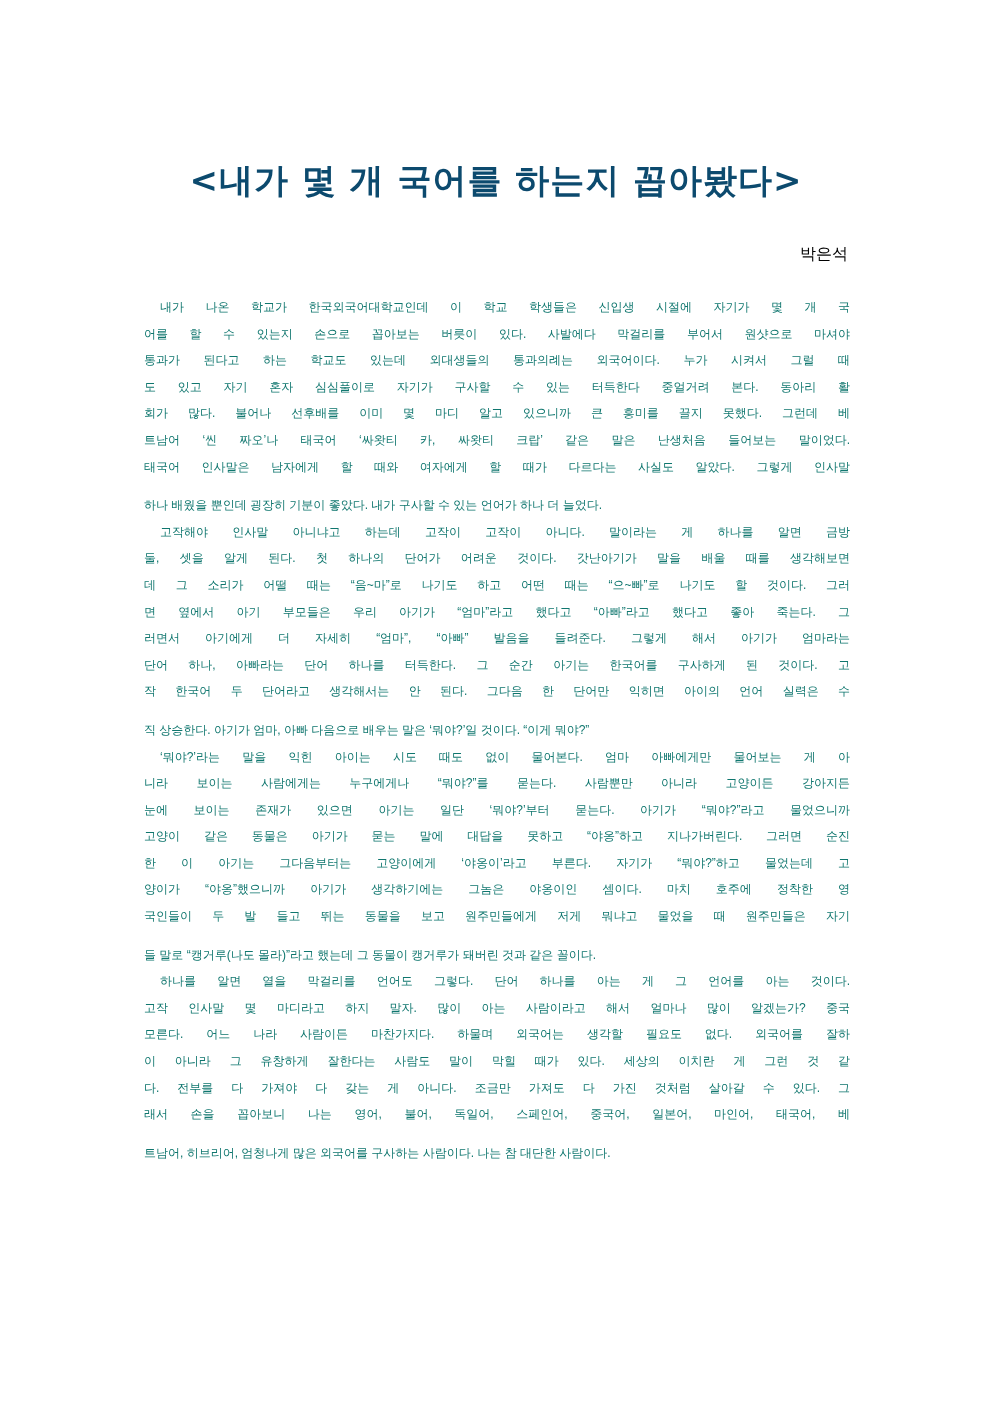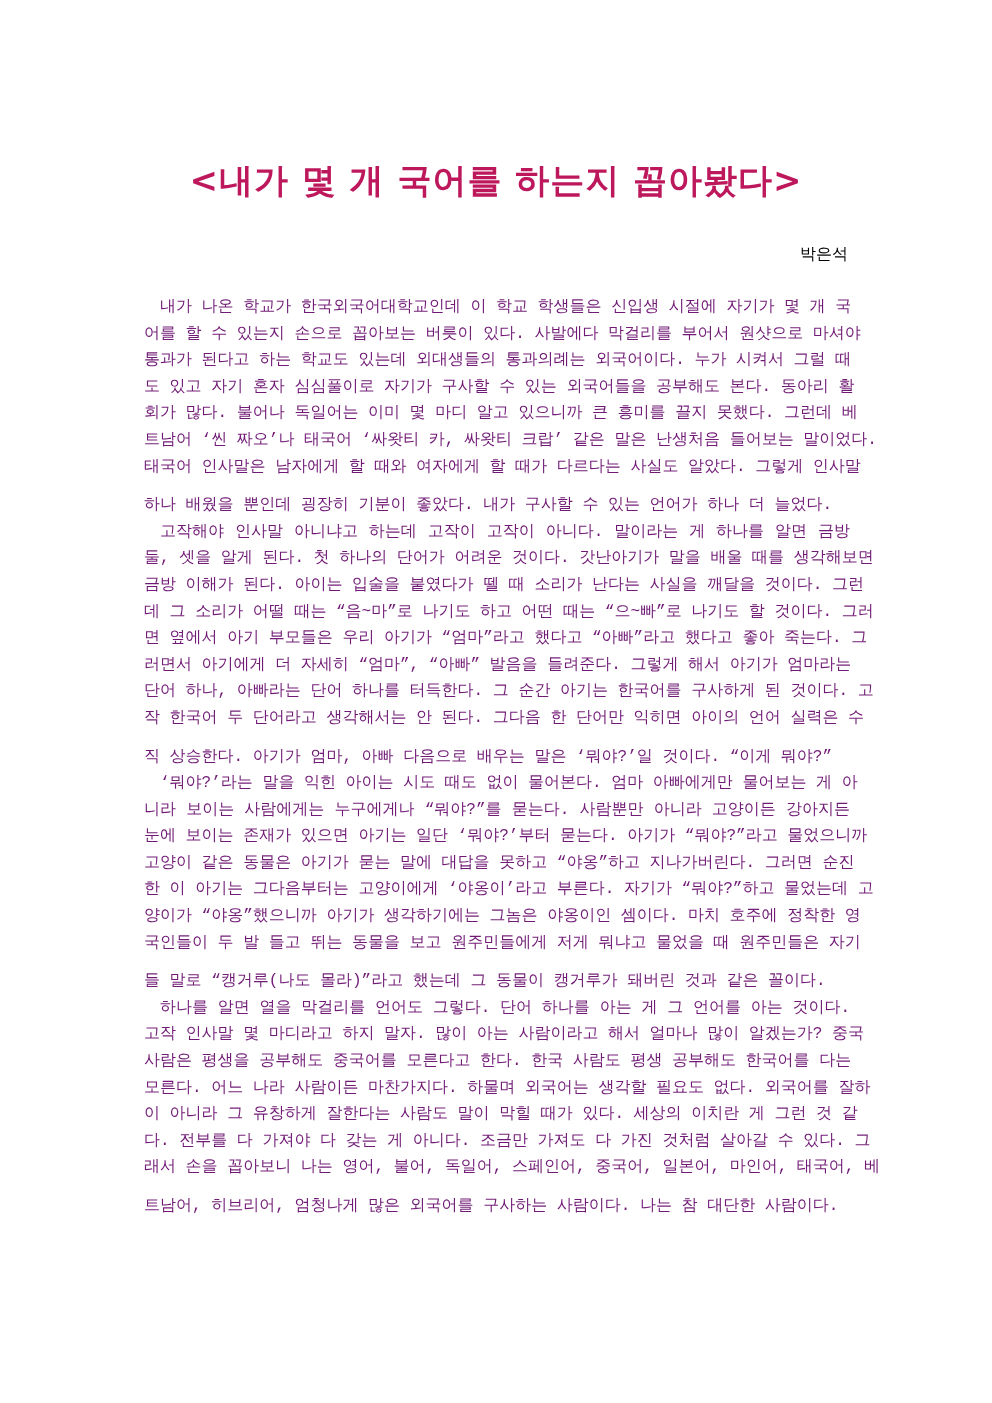--- a/index.html
+++ b/index.html
@@ -1,29 +1,29 @@
 <!DOCTYPE html>
 <html><head>
 <meta charset="utf-8">
 <style>
   html, body { margin: 0; padding: 0; background: #ffffff; }
   body { width: 992px; height: 1403px; position: relative; overflow: hidden; }
   .page { position: absolute; left: 0; top: 0; width: 992px; height: 1403px; background: #ffffff; }
   .title {
     position: absolute; left: 0; top: 158px; width: 992px; text-align: center;
     font-family: "DejaVu Sans", sans-serif; font-weight: bold; font-size: 34px;
-    color: #be185d; letter-spacing: 1px; line-height: 44px; margin: 0;
+    color: #0c4a6e; letter-spacing: 1px; line-height: 44px; margin: 0;
   }
   .author {
     position: absolute; right: 144px; top: 244px;
     font-family: "DejaVu Sans", sans-serif; font-size: 16px; color: #000; line-height: 20px;
   }
   .body {
     position: absolute; left: 144px; top: 294px; width: 706px;
-    font-family: Liberation Mono, monospace; font-size: 16px; color: #701a75;
+    font-family: Liberation Sans, sans-serif; font-size: 12px; color: #0f766e;
   }
   .line {
     height: 26.6px; line-height: 26.6px; white-space: nowrap;
     text-align: justify; text-align-last: justify; overflow: visible;
   }
   .line.last { text-align-last: left; margin-top: 12px; }
   .line.indent { padding-left: 16px; }
 </style>
 </head>
 <body>
@@ -31,31 +31,30 @@
 <div class="page">
   <h1 class="title">&lt;내가 몇 개 국어를 하는지 꼽아봤다&gt;</h1>
   <div class="author">박은석</div>
 
   <div class="body">
 
     <div>
       <div class="line indent">내가 나온 학교가 한국외국어대학교인데 이 학교 학생들은 신입생 시절에 자기가 몇 개 국</div>
       <div class="line">어를 할 수 있는지 손으로 꼽아보는 버릇이 있다. 사발에다 막걸리를 부어서 원샷으로 마셔야</div>
       <div class="line">통과가 된다고 하는 학교도 있는데 외대생들의 통과의례는 외국어이다. 누가 시켜서 그럴 때</div>
-      <div class="line">도 있고 자기 혼자 심심풀이로 자기가 구사할 수 있는 외국어들을 공부해도 본다. 동아리 활</div>
-      <div class="line">회가 많다. 불어나 독일어는  이미 몇 마디 알고 있으니까 큰 흥미를 끌지 못했다. 그런데 베</div>
+      <div class="line">도 있고 자기 혼자 심심풀이로 자기가 구사할 수 있는 터득한다 중얼거려 본다. 동아리 활</div>
+      <div class="line">회가 많다. 불어나 선후배를  이미 몇 마디 알고 있으니까 큰 흥미를 끌지 못했다. 그런데 베</div>
       <div class="line">트남어 ‘씬 짜오’나 태국어 ‘싸왓티 카, 싸왓티 크랍’ 같은 말은 난생처음 들어보는 말이었다.</div>
       <div class="line">태국어 인사말은 남자에게 할 때와 여자에게 할 때가 다르다는 사실도 알았다. 그렇게 인사말</div>
       <div class="line last">하나 배웠을 뿐인데 굉장히 기분이 좋았다. 내가 구사할 수 있는 언어가 하나 더 늘었다.</div>
     </div>
 
     <div>
       <div class="line indent">고작해야 인사말 아니냐고 하는데 고작이 고작이 아니다. 말이라는 게 하나를 알면 금방</div>
       <div class="line">둘, 셋을 알게 된다. 첫 하나의 단어가 어려운 것이다. 갓난아기가 말을 배울 때를 생각해보면</div>
-      <div class="line">금방 이해가 된다. 아이는 입술을 붙였다가 뗄 때 소리가 난다는 사실을 깨달을 것이다. 그런</div>
       <div class="line">데 그 소리가 어떨 때는 “음~마”로 나기도 하고 어떤 때는 “으~빠”로 나기도 할 것이다. 그러</div>
       <div class="line">면 옆에서 아기 부모들은 우리 아기가 “엄마”라고 했다고 “아빠”라고 했다고 좋아 죽는다. 그</div>
       <div class="line">러면서 아기에게 더 자세히 “엄마”, “아빠” 발음을 들려준다. 그렇게 해서 아기가 엄마라는</div>
       <div class="line">단어 하나, 아빠라는 단어 하나를 터득한다. 그 순간 아기는 한국어를 구사하게 된 것이다. 고</div>
       <div class="line">작 한국어 두 단어라고 생각해서는 안 된다. 그다음 한 단어만 익히면 아이의 언어 실력은 수</div>
       <div class="line last">직 상승한다. 아기가 엄마, 아빠 다음으로 배우는 말은 ‘뭐야?’일 것이다. “이게 뭐야?”</div>
     </div>
 
     <div>
       <div class="line indent">‘뭐야?’라는 말을 익힌 아이는 시도 때도 없이 물어본다. 엄마 아빠에게만 물어보는 게 아</div>
@@ -64,21 +63,20 @@
       <div class="line">고양이 같은 동물은 아기가 묻는 말에 대답을 못하고 “야옹”하고 지나가버린다. 그러면 순진</div>
       <div class="line">한 이 아기는 그다음부터는 고양이에게 ‘야옹이’라고 부른다. 자기가 “뭐야?”하고 물었는데 고</div>
       <div class="line">양이가 “야옹”했으니까 아기가 생각하기에는 그놈은 야옹이인 셈이다. 마치 호주에 정착한 영</div>
       <div class="line">국인들이 두 발 들고 뛰는 동물을 보고 원주민들에게 저게 뭐냐고 물었을 때 원주민들은 자기</div>
       <div class="line last">들 말로 “캥거루(나도 몰라)”라고 했는데 그 동물이 캥거루가 돼버린 것과 같은 꼴이다.</div>
     </div>
 
     <div>
       <div class="line indent">하나를 알면 열을 막걸리를 언어도 그렇다. 단어 하나를 아는 게 그 언어를 아는 것이다.</div>
       <div class="line">고작 인사말 몇 마디라고 하지 말자. 많이 아는 사람이라고 해서 얼마나 많이 알겠는가? 중국</div>
-      <div class="line">사람은 평생을 공부해도 중국어를 모른다고 한다. 한국 사람도 평생 공부해도 한국어를 다는</div>
       <div class="line">모른다. 어느 나라 사람이든 마찬가지다. 하물며 외국어는 생각할 필요도 없다. 외국어를 잘하</div>
       <div class="line">이 아니라 그 유창하게 잘한다는 사람도 말이 막힐 때가 있다. 세상의 이치란 게 그런 것 같</div>
       <div class="line">다. 전부를 다 가져야 다 갖는 게 아니다. 조금만 가져도 다 가진 것처럼 살아갈 수 있다. 그</div>
       <div class="line">래서 손을 꼽아보니 나는 영어, 불어, 독일어, 스페인어, 중국어, 일본어, 마인어, 태국어, 베</div>
       <div class="line last">트남어, 히브리어, 엄청나게 많은 외국어를 구사하는 사람이다. 나는 참 대단한 사람이다.</div>
     </div>
   </div>
 </div>
 
 </body></html>

